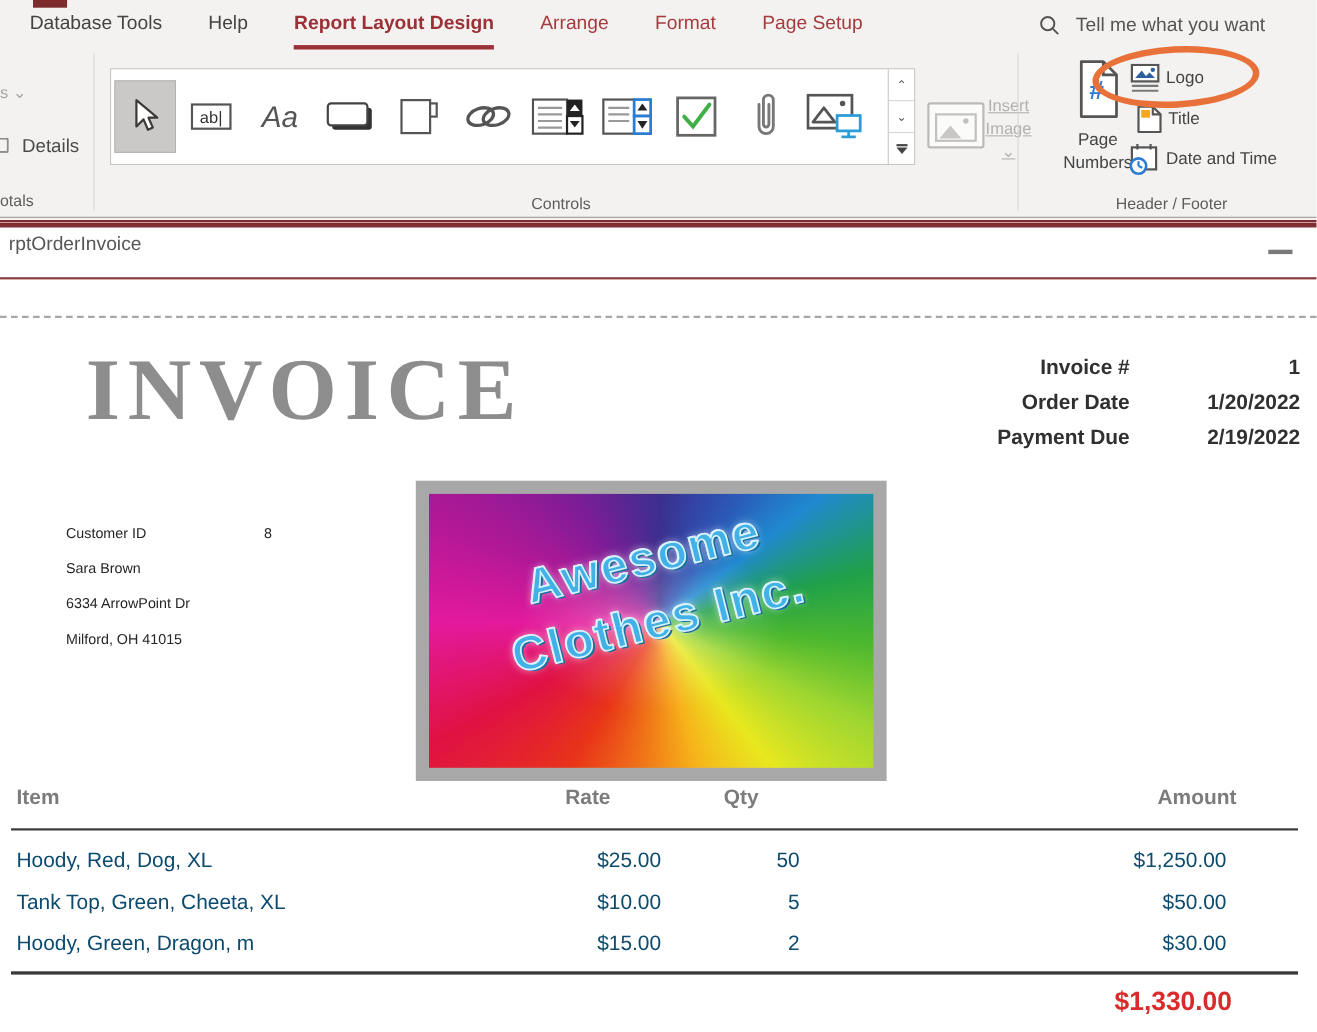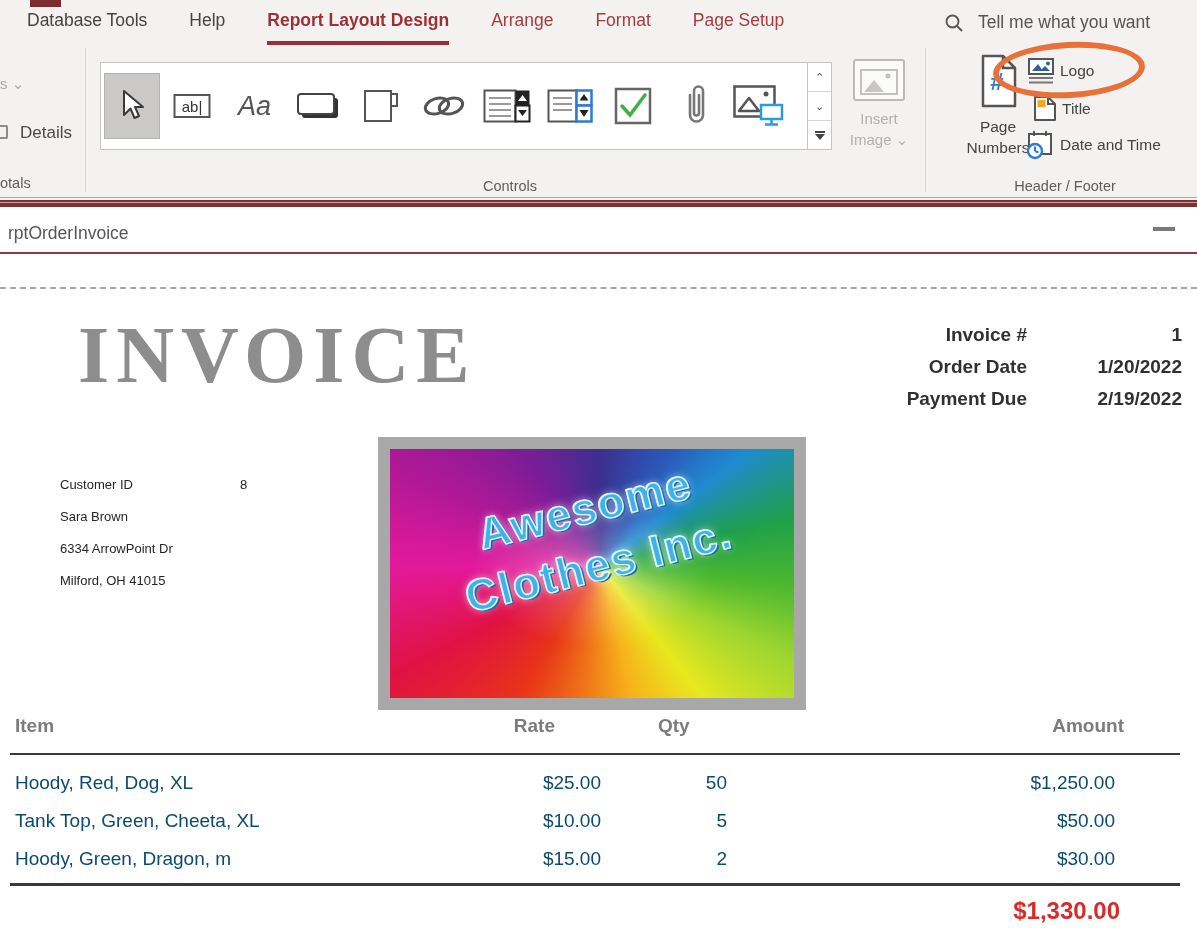--- a/index.html
+++ b/index.html
@@ -27,21 +27,21 @@
   .g-item { display:flex; align-items:center; justify-content:center; cursor:pointer; }
   .sel-tool { width:56px; height:66px; margin-left:3px; background:#cbc9c7; border:1px solid #b5b3b1; }
   .g-slot { width:63px; height:100%; }
   .scrollcol { width:24px; height:86px; border-left:1px solid #c8c6c4; display:flex; flex-direction:column; }
   .sc-btn { flex:1; display:flex; align-items:center; justify-content:center; font-size:11px; color:#555; border-bottom:1px solid #d8d6d4; cursor:pointer; }
   .sc-btn:last-child { border-bottom:none; }
   .expand-glyph { display:flex; flex-direction:column; align-items:center; gap:1px; }
   .expand-glyph .bar { width:10px; height:2px; background:#444; }
   .expand-glyph .chev { width:0; height:0; border-left:5px solid transparent; border-right:5px solid transparent; border-top:6px solid #444; }
 
-  .insert-image { position:absolute; left:842px; top:58px; width:74px; height:112px; display:flex; flex-direction:column; align-items:center; color:#b3b1af; font-size:15px; line-height:21px; text-align:center; }
+  .insert-image { position:absolute; left:842px; top:58px; width:74px; height:112px; display:flex; flex-direction:row; align-items:center; color:#b3b1af; font-size:15px; line-height:21px; text-align:center;text-decoration:underline; }
   .insert-image .txt { margin-top:6px; }
 
   .hf-group { position:absolute; left:935px; top:50px; }
   .pagenum-btn { position:absolute; left:20px; top:4px; width:86px; text-align:center; color:#444; font-size:15.5px; cursor:pointer; }
   .pagenum-btn .txt { line-height:21px; margin-top:4px; }
   .hf-small { position:absolute; display:flex; align-items:center; gap:5px; color:#444; font-size:15.5px; cursor:pointer; white-space:nowrap; }
   .hf-logo { left:92px; top:8px; }
   .hf-title { left:98px; top:45px; }
   .hf-datetime { left:90px; top:80px; }
 
@@ -49,21 +49,21 @@
 
   .grouplabels { position:absolute; top:178px; left:0; width:1197px; height:19px; font-size:14.5px; color:#5f5d5b; }
   .gl-controls { position:absolute; left:465px; width:90px; text-align:center; }
   .gl-hf { position:absolute; left:1000px; width:130px; text-align:center; }
 
   .ribbon-bottom { position:absolute; top:197px; left:0; width:1197px; height:10px;
     background:linear-gradient(#a9a7a5 0 1px, #f3f2f1 1px 3px, #7f3033 3px 5px, #c9a0a2 5px 6px, #7f3033 6px 10px); }
 
   
   .doc { position:absolute; top:207px; left:0; width:1197px; height:731px; background:#fff; }
-  .obj-tab-label { position:absolute; left:8px; top:16px; font-size:17.5px; color:#565656; }
+  .obj-tab-label { position:absolute; left:8px; top:4px; font-size:17.5px; color:#565656; }
   .collapse-dash { position:absolute; right:22px; top:20px; width:22px; height:4px; background:#7a7a7a; cursor:pointer; }
   .tab-underline { position:absolute; left:0; top:45px; width:1197px; height:2px; background:#8b3a3d; }
   .dashed-line { position:absolute; left:0; top:80px; width:1197px; border-top:2px dashed #a9a7a5; }
 
   .inv-title { position:absolute; left:58px; top:108px; font-family:"Liberation Serif", serif; font-weight:700; font-size:80px; line-height:1; color:#8d8d8d; letter-spacing:7px; cursor:default;margin-left:20px; }
 
   .meta { position:absolute; right:15px; top:112px; }
   .meta-row { display:flex; height:32px; align-items:center; font-size:19px; color:#303030; font-weight:600; }
   .meta-label { width:215px; text-align:right; }
   .meta-value { width:155px; text-align:right; font-weight:600; }

